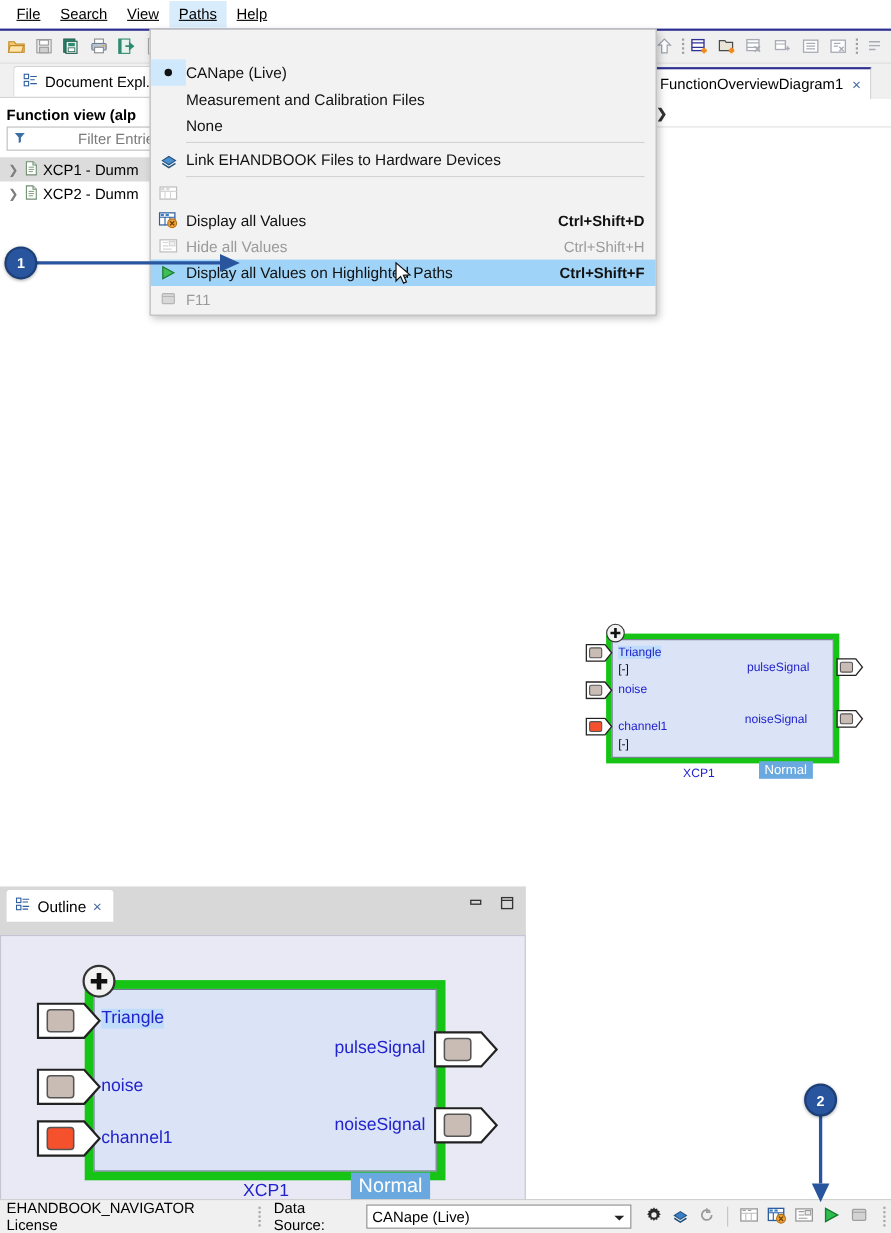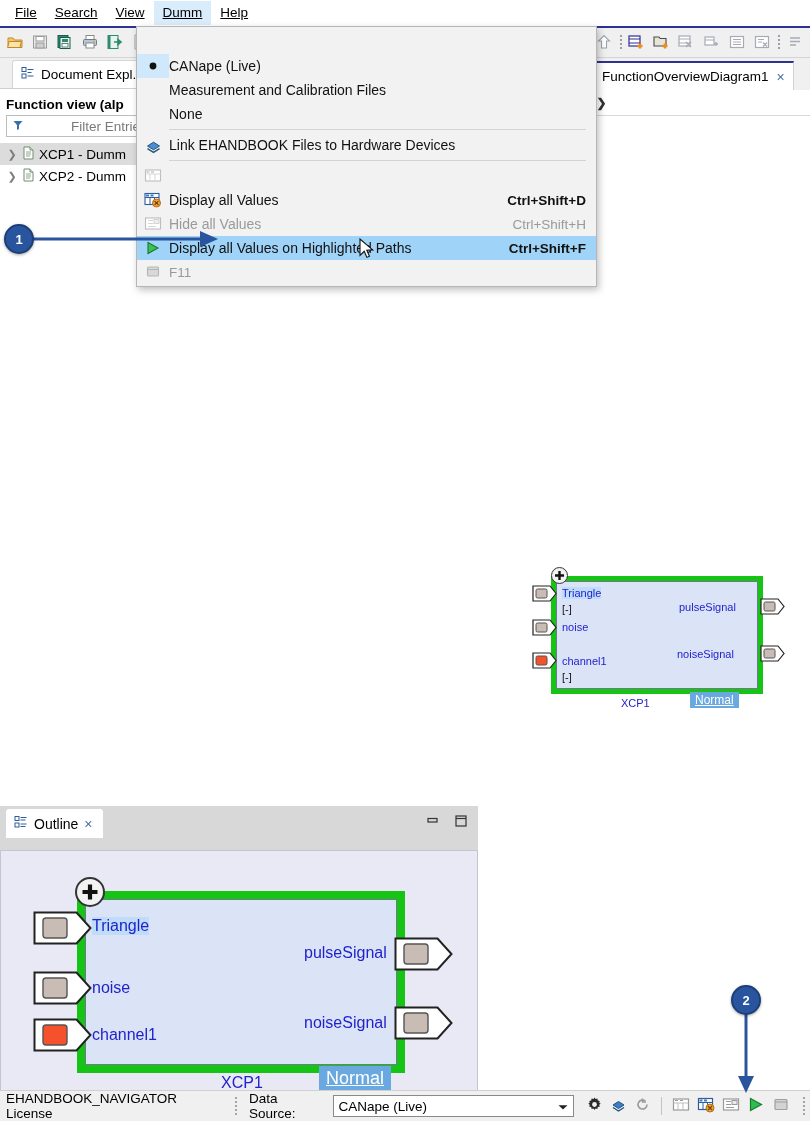--- a/index.html
+++ b/index.html
@@ -60,21 +60,21 @@
   .filter-box .ph { color:#7a7a7a; font-size:13.5px;margin-left:41px; }
   .tree-row { height:22px; display:flex; align-items:center; gap:4px; padding-left:6px; font-size:13.5px;}
   .tree-row.sel { background:#dcdcdc; }
   .chev { color:#7d7d7d; font-size:11px; width:12px; text-align:center; }
 
   
   .right-panel { position:absolute; left:485px; top:58px; width:325px; height:1032px; background:#fff; }
   .rp-tabrow { height:32px; background:#f0f0f0; position:relative; }
   .rp-tab {
     position:absolute; left:104px; top:3px; height:29px; background:#fff;
-    border-top:2px solid #2e3192; border-left:5px solid #ef4444; border-right:1px solid #d0d0d0;
+    border-top:2px solid #2e3192; border-left:3px solid #ef4444; border-right:1px solid #d0d0d0;
     display:flex; align-items:center; gap:8px; padding:0 8px 0 8px; font-size:13.5px;
   }
   .rp-tab .x { color:#4a6fa5; font-size:14px; }
   .breadcrumb { height:26px; border-bottom:1px solid #d8d8d8; display:flex; align-items:center;
                 padding-left:8px; gap:6px; font-size:13.5px; background:#fff; }
   .breadcrumb .arrow { color:#333; font-weight:bold; font-size:12px; }
   .canvas { position:relative; height:974px; background:#fff; }
 
   
   .blk { position:absolute; }
@@ -86,21 +86,21 @@
     align-items:center; justify-content:center; font-weight:bold; color:#111;
     line-height:1;
   }
   .port {
     position:absolute; display:flex; align-items:center;
   }
   .sigtxt { position:absolute; color:#2222cc; font-size:11px; white-space:nowrap; }
   .sigtxt.hl { background:#bfdcfb; }
   .unit { position:absolute; color:#111; font-size:11px; }
   .blkname { position:absolute; color:#2222cc; font-size:11px; white-space:nowrap;}
-  .modebadge { position:absolute; background:#6aa9e0; color:#fff; padding:1px 5px; font-size:12px;text-decoration:underline;}
+  .modebadge { position:absolute; background:#6aa9e0; color:#fff; padding:1px 5px; font-size:12px;}
 
   
   .outline-panel { position:absolute; left:0; top:806px; width:478px; height:284px; background:#e8e9f5;}
   .ol-tabrow { position:relative; height:44px; background:#d8d8d8; }
   .ol-tab { position:absolute; left:6px; top:3px; height:29px; background:#fff;
             border-radius:3px 3px 0 0; display:flex; align-items:center; gap:6px;
             padding:0 10px 0 8px; font-size:14px; }
   .ol-tab .x { color:#4a6fa5; font-size:14px;}
   .ol-ctrls { position:absolute; right:10px; top:8px; display:flex; gap:14px; align-items:center; }
   .ol-body { position:relative; height:252px; background:#e8e9f5; border:1px solid #c3c4d4; }
@@ -155,21 +155,21 @@
 </style>
 </head>
 <body>
 
 <div id="root">
 
   <div class="menubar">
     <div class="mi"><u>File</u></div>
     <div class="mi"><u>Search</u></div>
     <div class="mi"><u>View</u></div>
-    <div class="mi active"><u>Dumm</u></div>
+    <div class="mi active"><u>Paths</u></div>
     <div class="mi"><u>Help</u></div>
   </div>
 
   <div class="toolbar">
     <div class="accentline"></div>
     <div class="tb-group">
       <div class="tb-btn" title="Open">
         <svg width="18" height="18" viewBox="0 0 18 18">
             <path d="M2 5h5l1.5 2H16v7.5H2z" fill="#f6c76a" stroke="#c08a2a" stroke-width="1"></path>
             <path d="M3.2 8.5h12.2l-1.6 6H1.7z" fill="#fde3a7" stroke="#c08a2a" stroke-width="1"></path>

